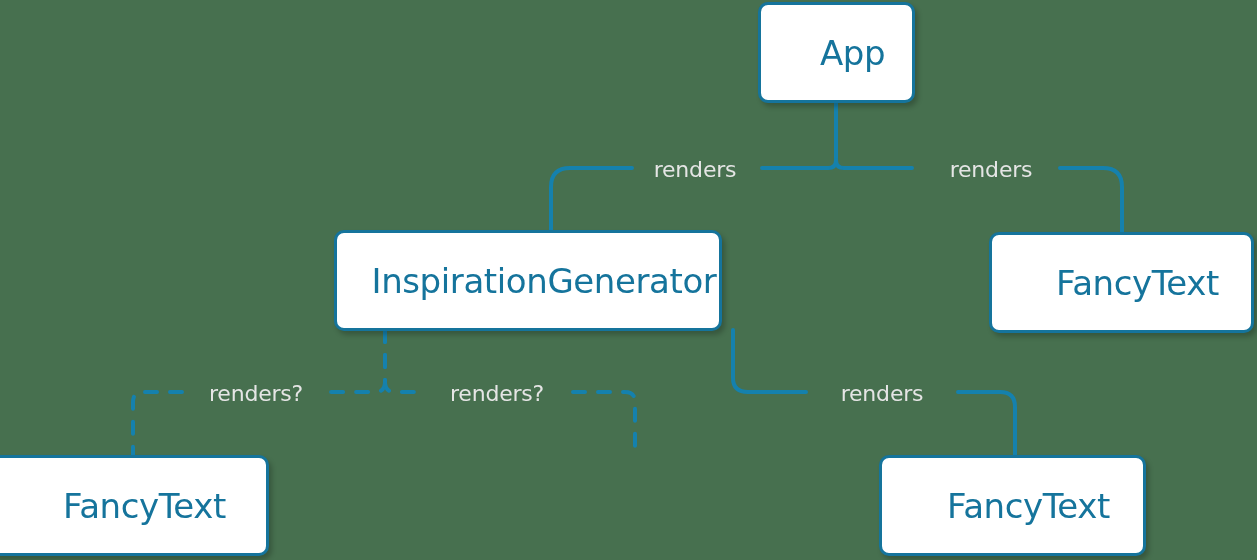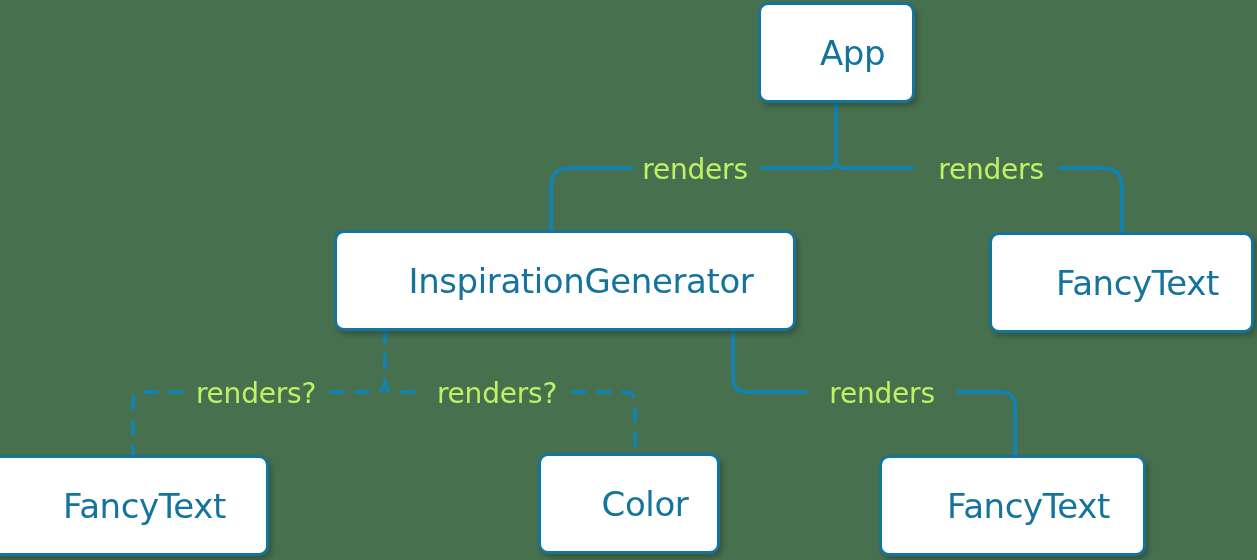--- a/index.html
+++ b/index.html
@@ -42,22 +42,22 @@
     box-shadow: 3px 4px 5px rgba(0,0,0,0.22);
     z-index: 5;
     padding-left: 32px;
   }
   .node-label {
     white-space: nowrap;
     line-height: 1;
   }
   .edge-label {
     position: absolute;
-    color: #bef264;
-    font-size: 28px;
+    color: #e5e5e5;
+    font-size: 22px;
     font-family: "DejaVu Sans", sans-serif;
     white-space: nowrap;
     transform: translate(-50%, -50%);
     z-index: 4;
     letter-spacing: -0.2px;
   }
 </style>
 </head>
 <body>
 
@@ -86,33 +86,30 @@
   <div class="edge-label" style="left:256px; top:393px;">renders?</div>
 
   <div class="edge-label" style="left:497px; top:393px;">renders?</div>
 
   <div class="edge-label" style="left:882px; top:393px;">renders</div>
 
   <div class="node" style="left:758px; top:2px; width:157px; height:101px;">
     <span class="node-label">App</span>
   </div>
 
-  <div class="node" style="left:334px; top:230px; width:462px; height:101px;">
+  <div class="node" style="left:334px; top:230px; width:388px; height:101px;">
     <span class="node-label">InspirationGenerator</span>
   </div>
 
   <div class="node" style="left:989px; top:232px; width:265px; height:101px;">
     <span class="node-label">FancyText</span>
   </div>
 
   <div class="node" style="left:-12px; top:455px; width:281px; height:101px;">
     <span class="node-label">FancyText</span>
   </div>
 
-  <div class="node" style="left:538px; top:453px; width:182px; height:101px;">
-    <span class="node-label">Color</span>
-  </div>
 
   <div class="node" style="left:879px; top:455px; width:267px; height:101px;">
     <span class="node-label">FancyText</span>
   </div>
 
 </div>
 
 </body></html>

